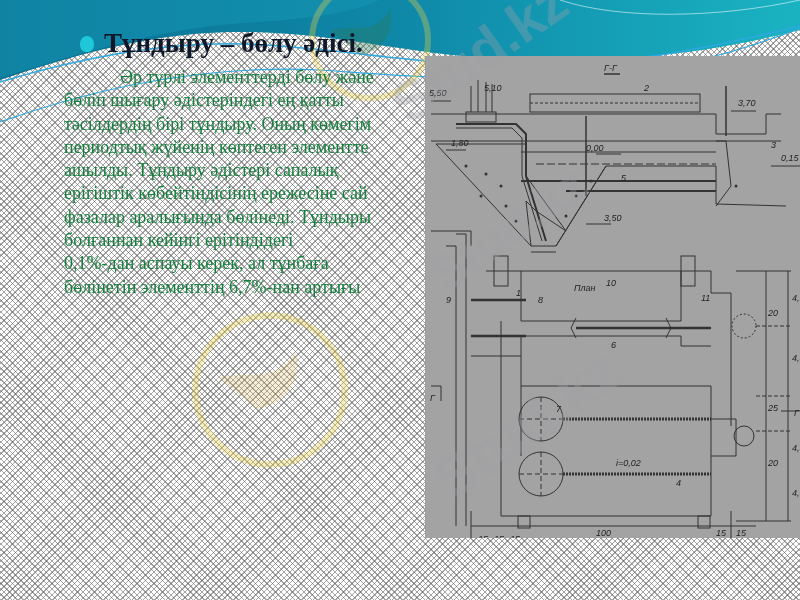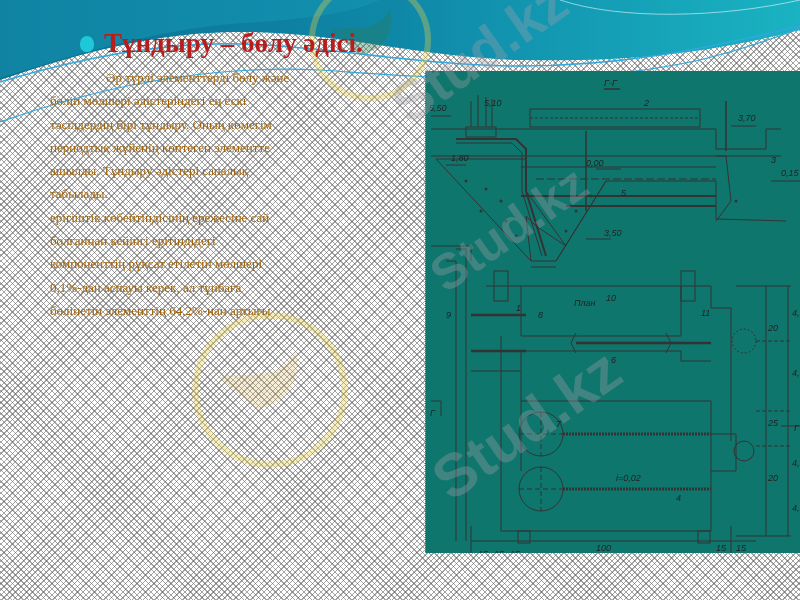--- a/index.html
+++ b/index.html
@@ -12,36 +12,36 @@
       repeating-linear-gradient(-45deg, rgba(90,90,90,0.55) 0 1px, transparent 1px 4px);
   }
   .header-wave {
     position: absolute; left: 0; top: 0; width: 800px; height: 130px; z-index: 1;
   }
   .logo-watermark {
     position: absolute; z-index: 2; opacity: 0.35; pointer-events: none;
   }
   .title {
     position: absolute; left: 80px; top: 28px; z-index: 5;
-    font-size: 27px; font-weight: bold; color: #b91c1c;
+    font-size: 27px; font-weight: bold; color: #0f172a;
     display: flex; align-items: center; gap: 10px; margin: 0;
   }
   .bullet {
     width: 14px; height: 16px; background: #1ec8d8; border-radius: 50% 50% 45% 45%;
     display: inline-block;
   }
   .body-text {
-    position: absolute; left: 50px; top: 66px; width: 380px; z-index: 5;
-    font-size: 13px; line-height: 23.3px; color: #a16207; white-space: nowrap; overflow: hidden;
+    position: absolute; left: 64px; top: 66px; width: 380px; z-index: 5;
+    font-size: 18px; line-height: 23.3px; color: #15803d; white-space: nowrap; overflow: hidden;
   }
   .body-text .line { display: block; height: 23.3px; }
   .body-text .indent { padding-left: 56px; }
   .diagram {
-    position: absolute; left: 425px; top: 71px; width: 375px; height: 482px;
-    background: #0f766e; z-index: 4; border-left: 1px dotted #999;
+    position: absolute; left: 425px; top: 56px; width: 375px; height: 482px;
+    background: #a3a3a3; z-index: 4; border-left: 1px dotted #999;
   }
   .diagram svg { width: 100%; height: 100%; display: block; }
   .wm {
     position: absolute; z-index: 6; color: rgba(160,160,170,0.35);
     font-family: "Liberation Sans", sans-serif; font-weight: bold;
     transform: rotate(-35deg); pointer-events: none; white-space: nowrap;
   }
 </style>
 </head>
 <body>
@@ -70,30 +70,29 @@
   <path d="M30,60 C55,55 75,65 90,40 C95,60 85,80 60,85 Z" fill="#d8b048" opacity="0.6"></path>
 </svg>
 
 <h1 class="title">
   <span class="bullet"></span>
   <span>Тұндыру – бөлу әдісі.</span>
 </h1>
 
 <div class="body-text">
   <span class="line indent">Әр түрлі элементтерді бөлу және</span>
-  <span class="line">бөліп мөлшері әдістеріндегі ең ескі</span>
+  <span class="line">бөліп шығару әдістеріндегі ең қатты</span>
   <span class="line">тәсілдердің бірі тұндыру. Оның көмегім</span>
   <span class="line">периодтық жүйенің көптеген элементте</span>
   <span class="line">ашылды. Тұндыру әдістері сапалық</span>
-  <span class="line">табылады.</span>
   <span class="line">ерігіштік көбейтіндісінің ережесіне сай</span>
+  <span class="line">фазалар аралығында бөлінеді. Тұндыры</span>
   <span class="line">болғаннан кейінгі ерітіндідегі</span>
-  <span class="line">компоненттің рұқсат етілетін мөлшері</span>
   <span class="line">0,1%-дан аспауы керек, ал тұнбаға</span>
-  <span class="line">бөлінетін элементтің 64,2%-нан артығы</span>
+  <span class="line">бөлінетін элементтің 6,7%-нан артығы</span>
 </div>
 
 <div class="diagram">
   <svg viewBox="0 0 375 482" font-family="Liberation Sans, sans-serif" font-style="italic">
     <g stroke="#333" fill="none" stroke-width="1">
 
       <line x1="178" y1="18" x2="194" y2="18" stroke-width="1.5"></line>
 
       <rect x="104" y="38" width="170" height="18"></rect>
       <line x1="104" y1="47" x2="274" y2="47" stroke-dasharray="3,2"></line>

